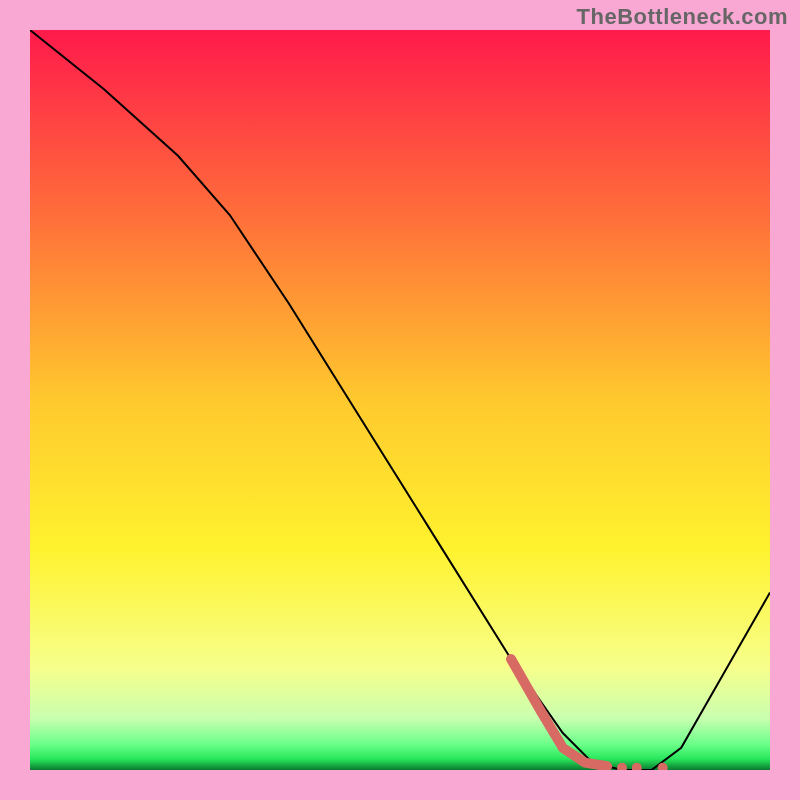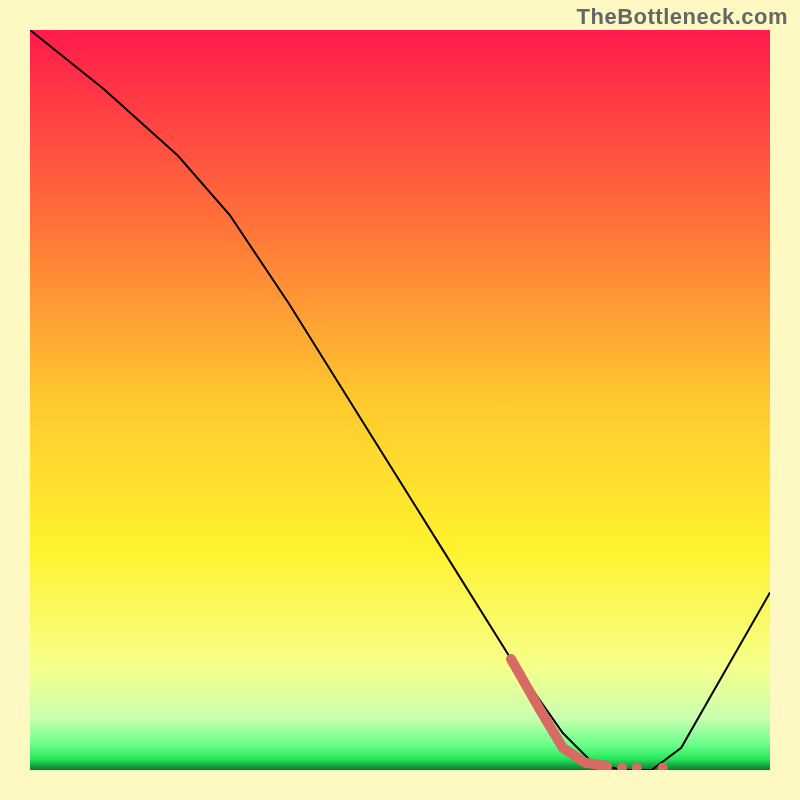--- a/index.html
+++ b/index.html
@@ -9,21 +9,21 @@
     height: 800px;
     background: #000;
     font-family: Arial, Helvetica, sans-serif;
     overflow: hidden;
   }
   .frame {
     position: absolute;
     left: 0; top: 0;
     width: 800px;
     height: 800px;
-    background: #fef9c3;
+    background: #f9a8d4;
   }
   .watermark {
     position: absolute;
     top: 4px;
     right: 12px;
     font-size: 22px;
     font-weight: 600;
     color: #666;
     letter-spacing: 0.5px;
     user-select: none;

